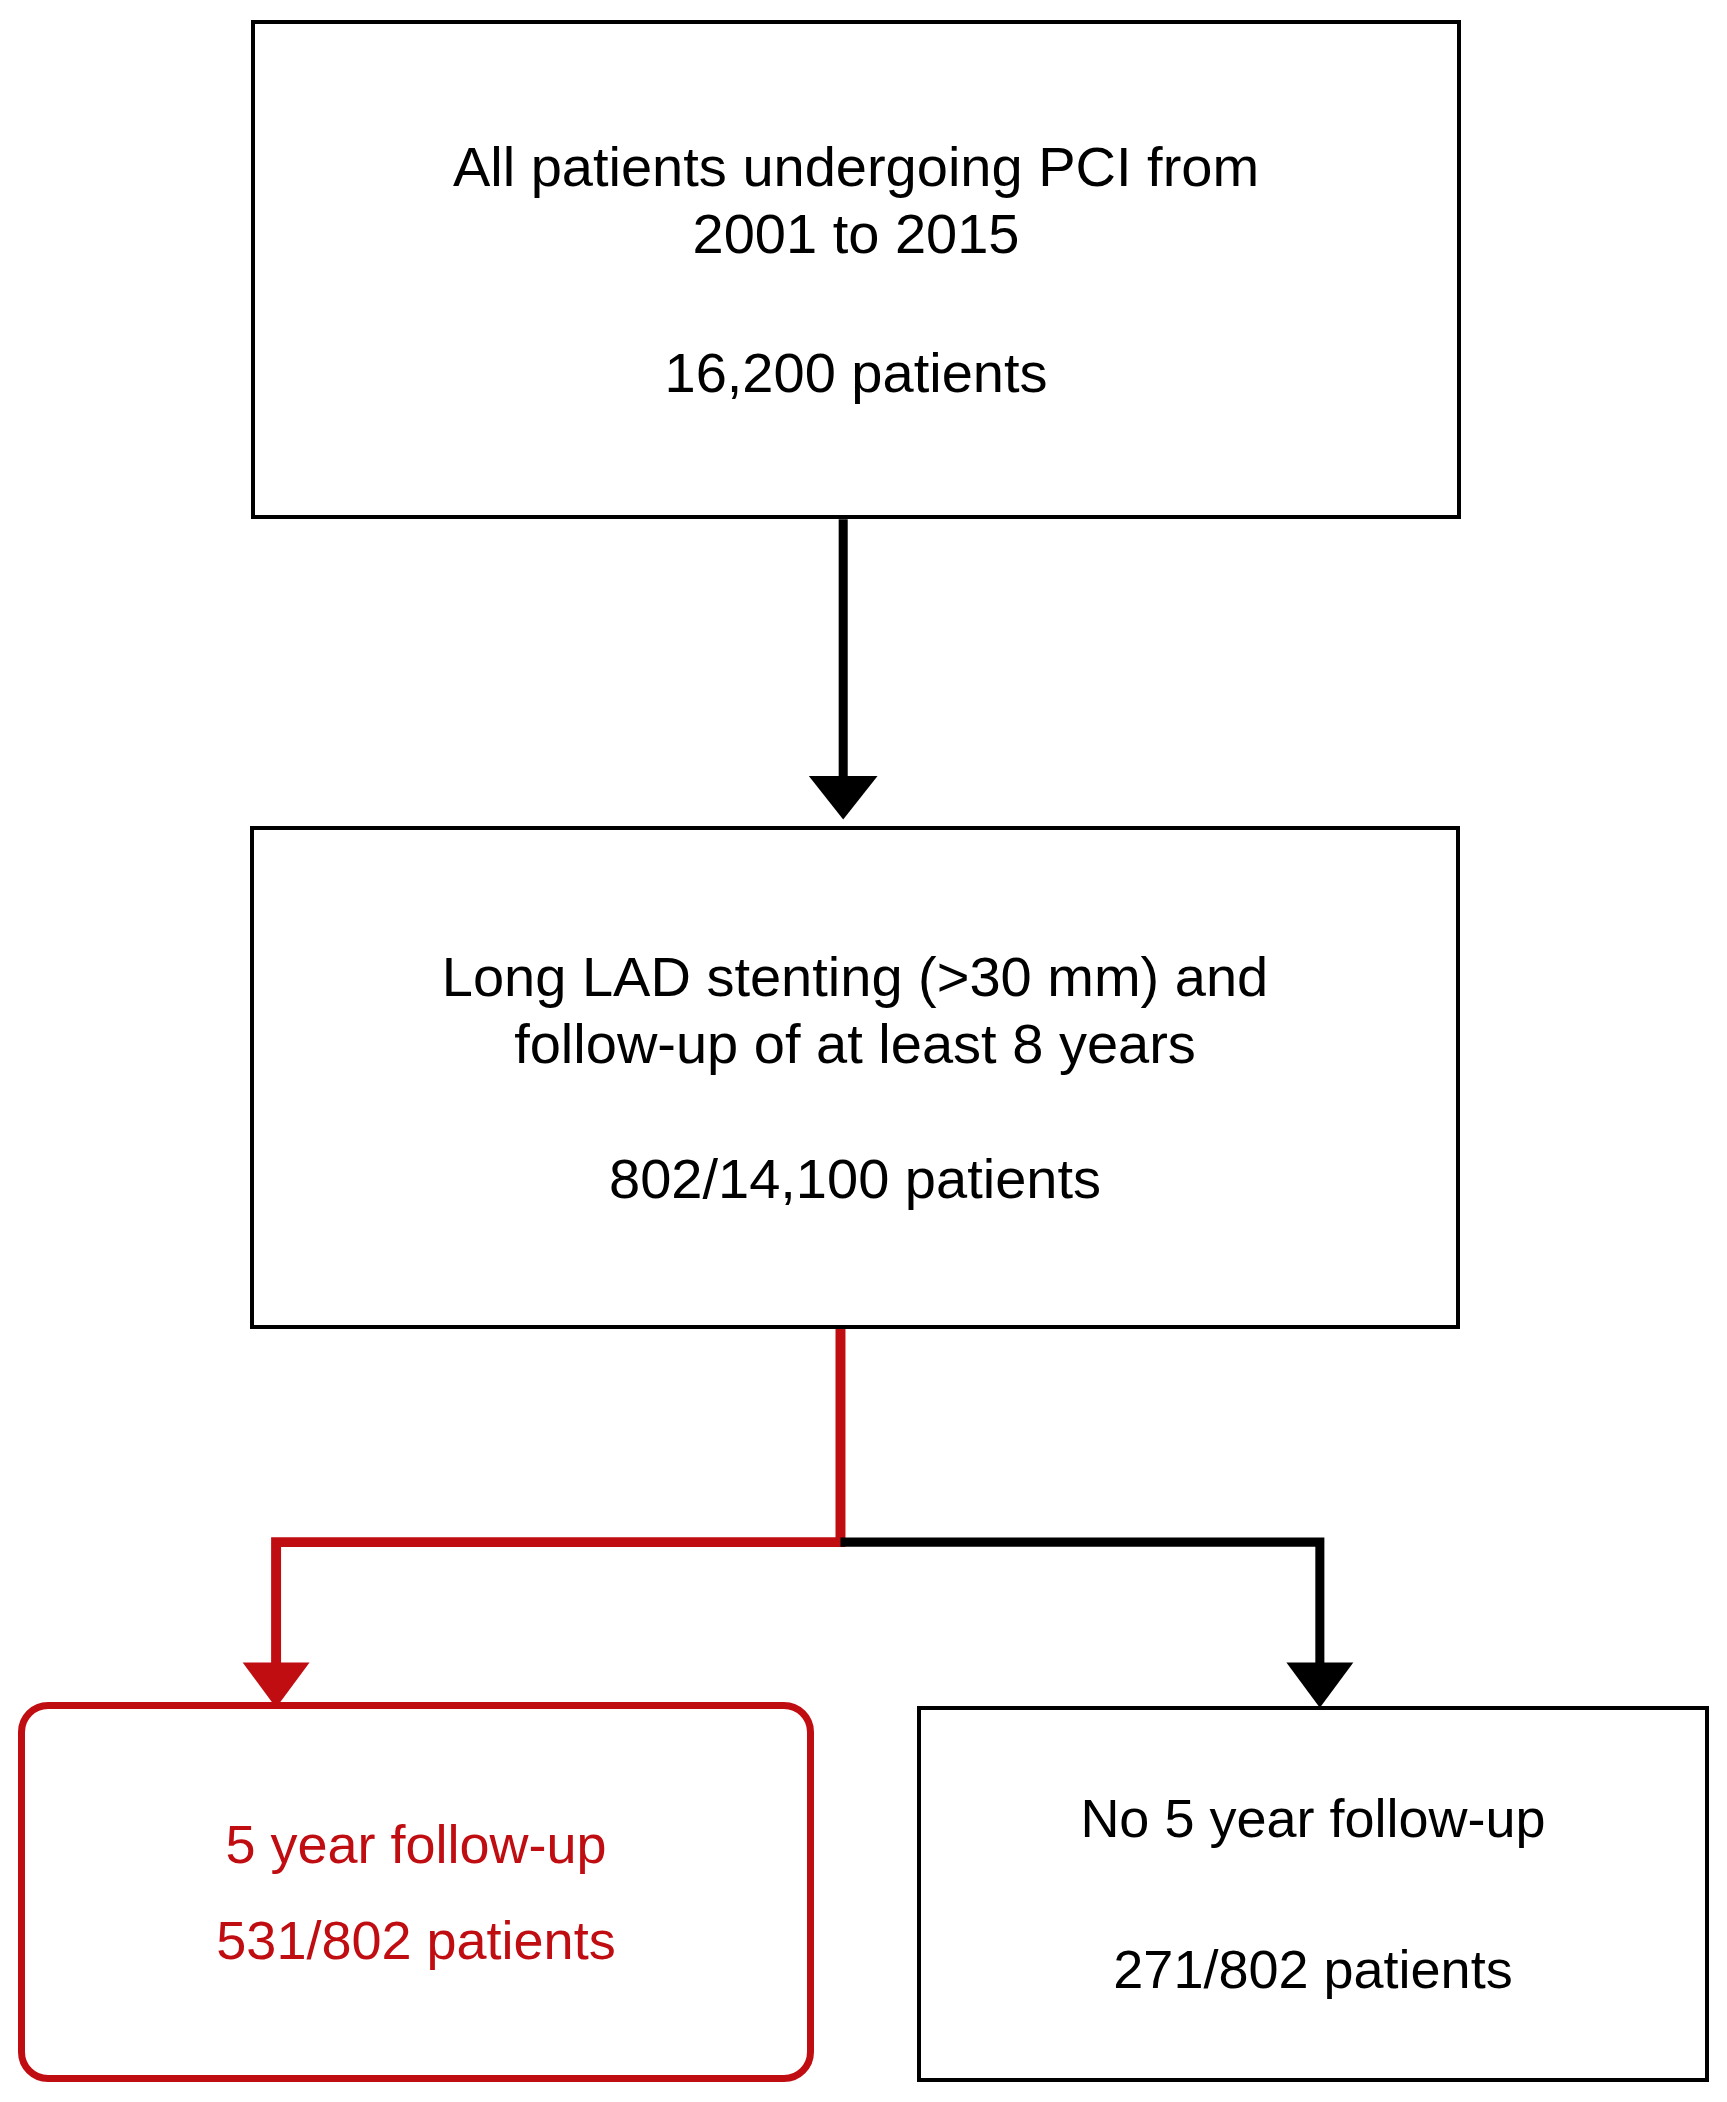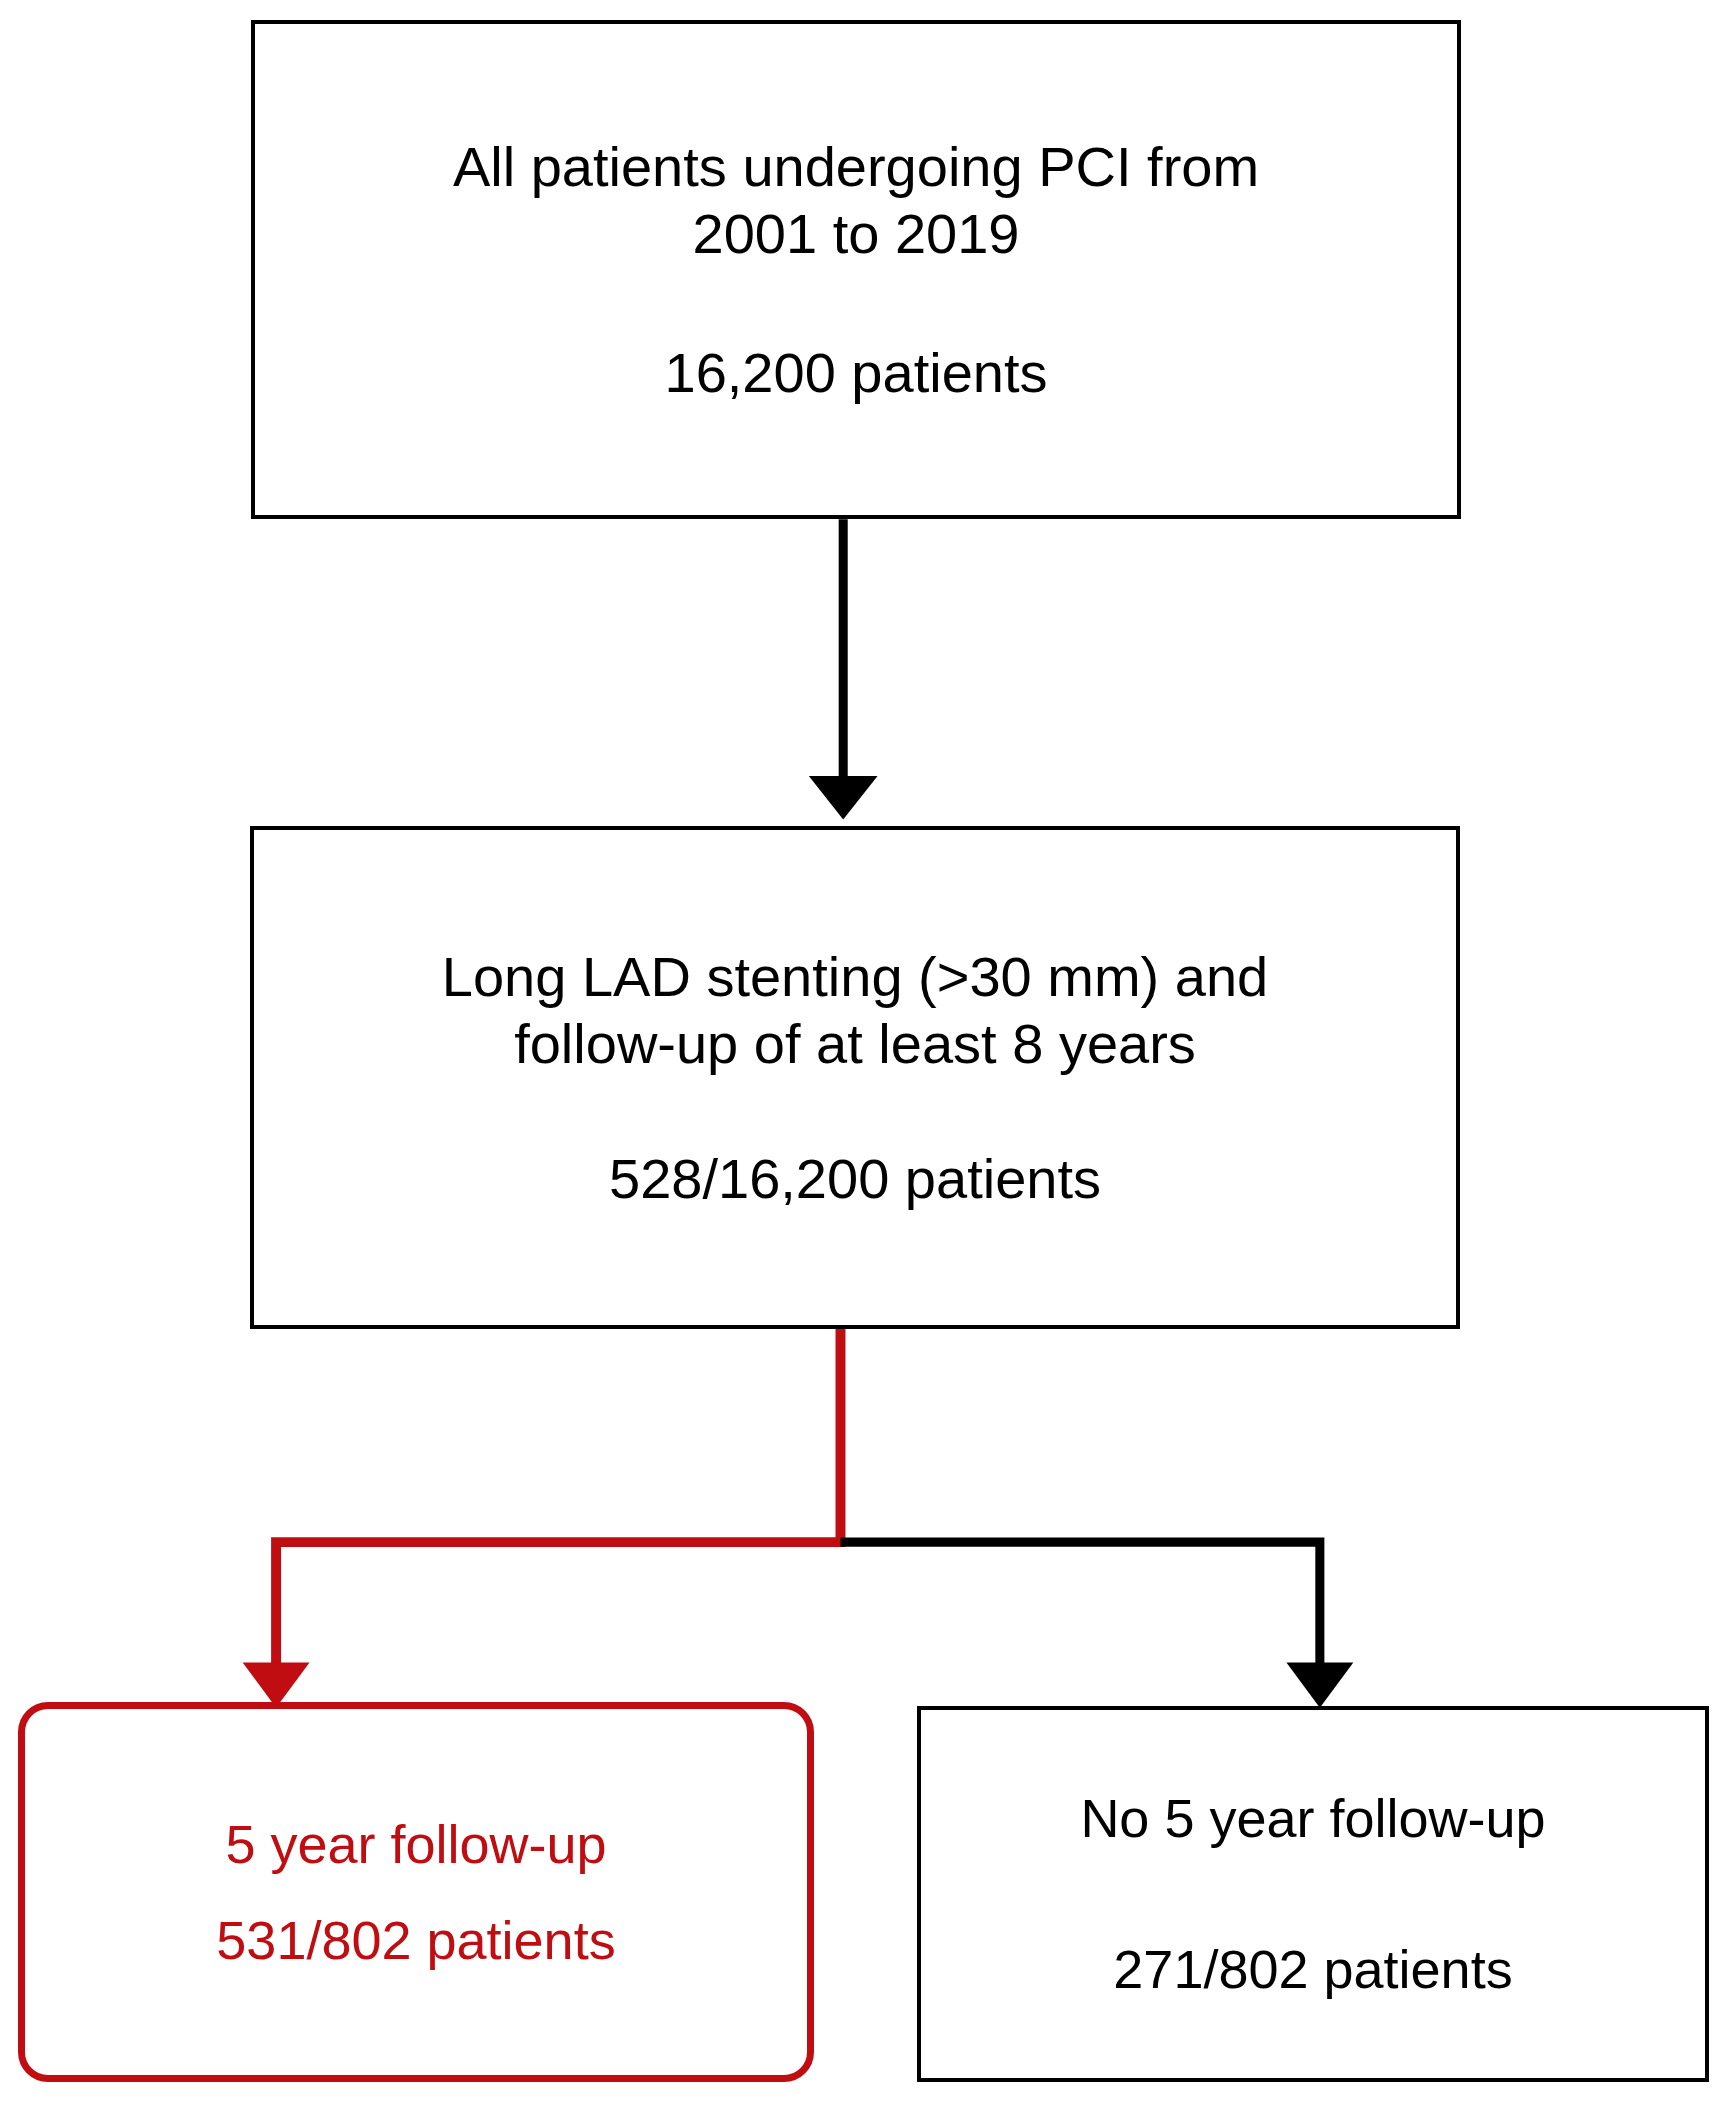--- a/index.html
+++ b/index.html
@@ -130,28 +130,28 @@
     </g>
 
     <g>
       <polyline points="929,1705 1459,1705 1459,1843" fill="none" stroke="#000000" stroke-width="10" stroke-linejoin="miter"></polyline>
       <polygon points="1422,1838 1496,1838 1459,1888" fill="#000000"></polygon>
     </g>
   </svg>
 
   <div class="node node-black" id="node-all-patients">
     <div class="node-line title-line">All patients undergoing PCI from</div>
-    <div class="node-line title-line">2001 to 2019</div>
+    <div class="node-line title-line">2001 to 2015</div>
     <div class="node-line count-line">16,200 patients</div>
   </div>
 
   <div class="node node-black" id="node-long-lad">
     <div class="node-line title-line">Long LAD stenting (&gt;30 mm) and</div>
     <div class="node-line title-line">follow-up of at least 8 years</div>
-    <div class="node-line count-line">528/16,200 patients</div>
+    <div class="node-line count-line">802/14,100 patients</div>
   </div>
 
   <div class="node node-red" id="node-followup">
     <div class="node-line title-line">5 year follow-up</div>
     <div class="node-line count-line">531/802 patients</div>
   </div>
 
   <div class="node node-black" id="node-no-followup">
     <div class="node-line title-line">No 5 year follow-up</div>
     <div class="node-line count-line">271/802 patients</div>

